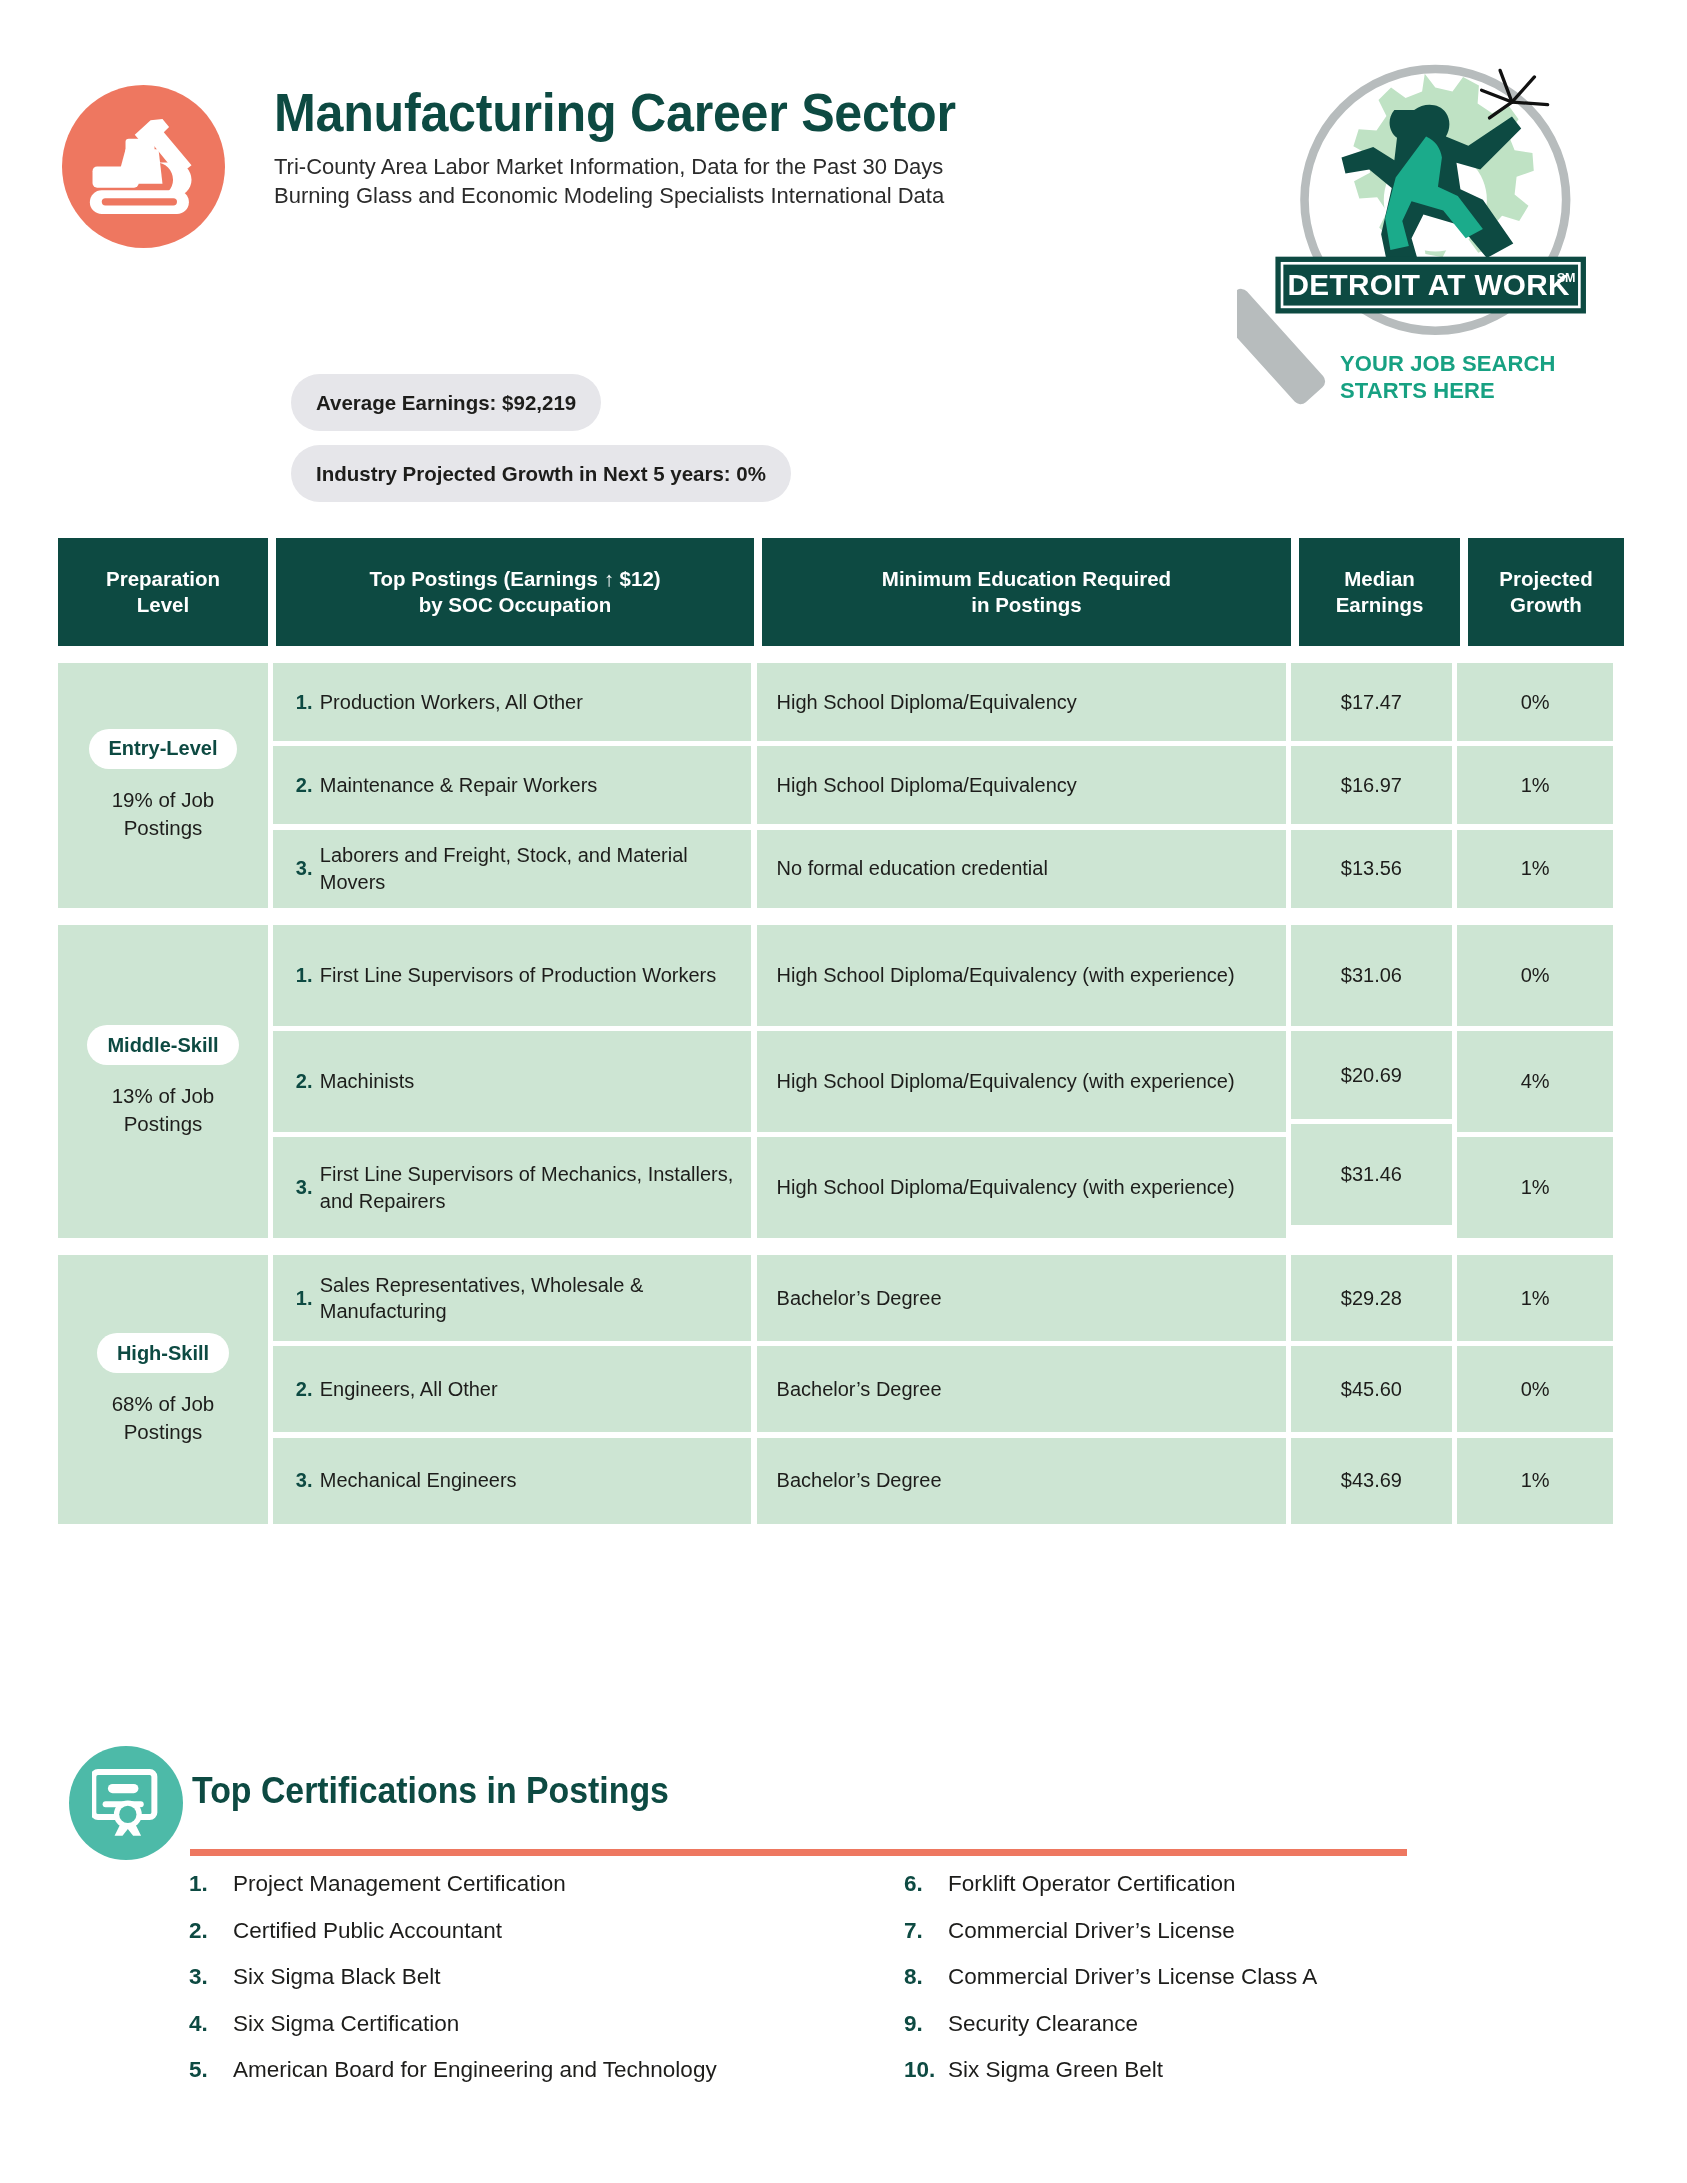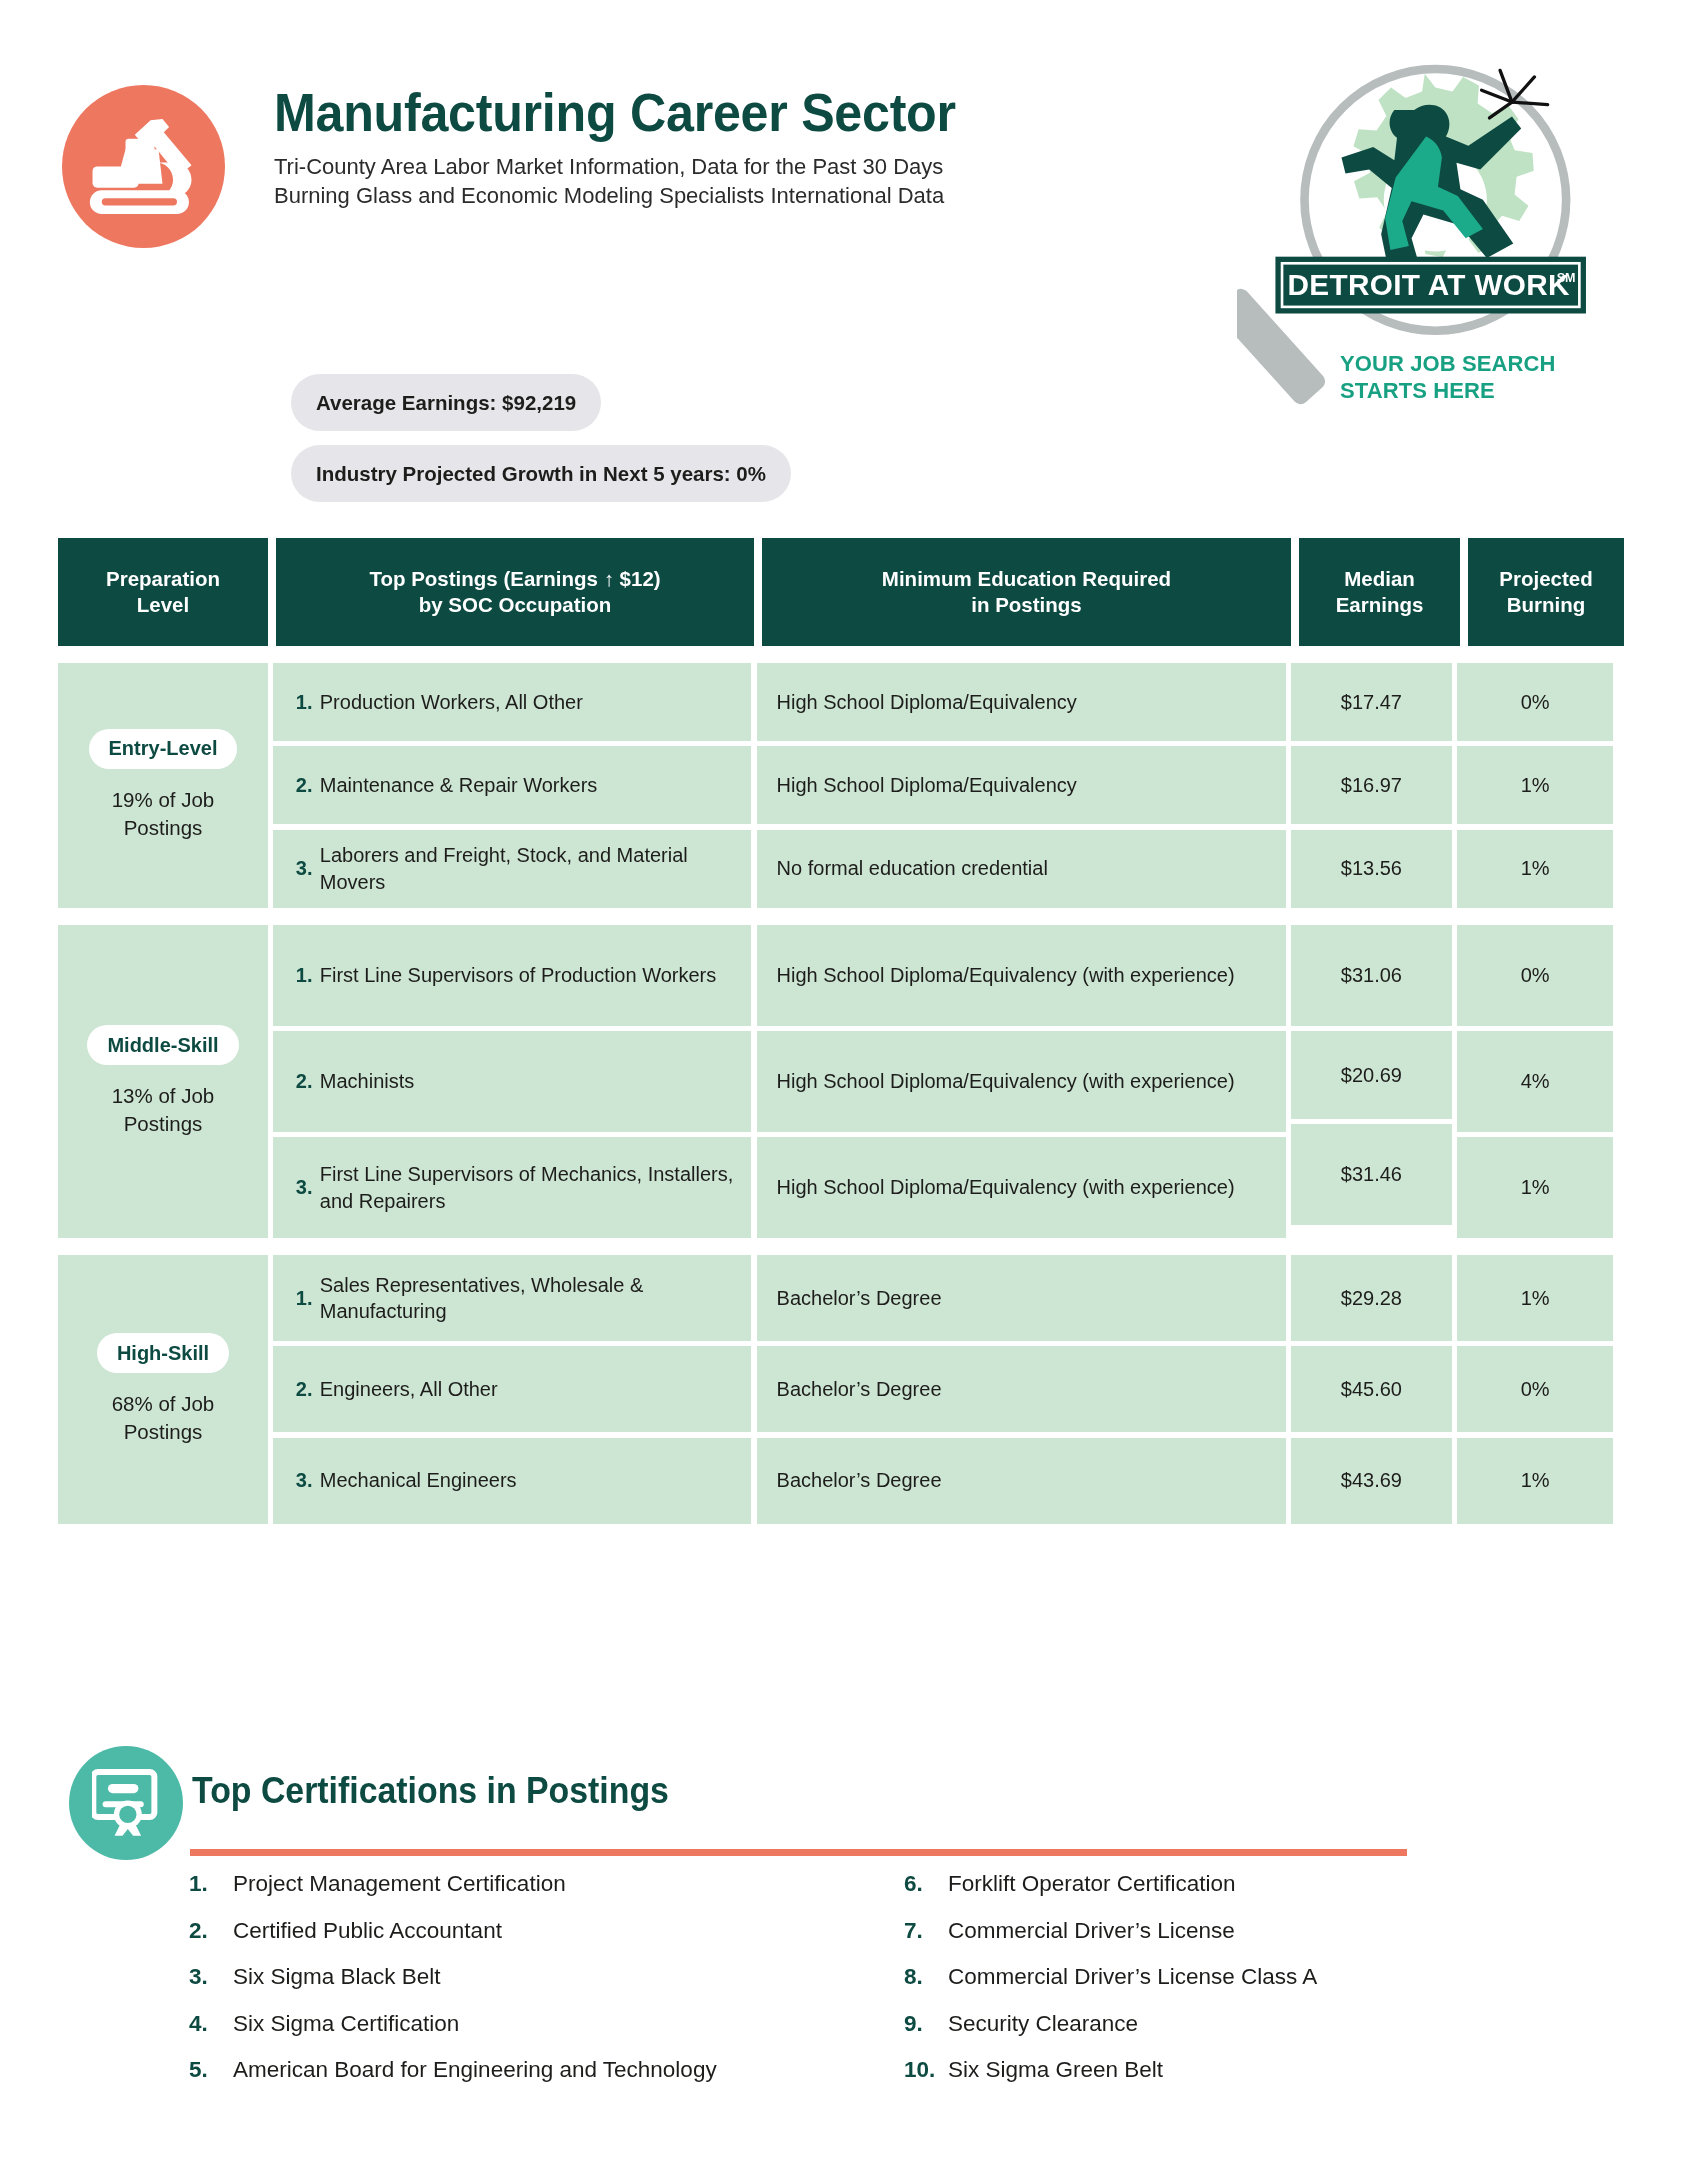--- a/index.html
+++ b/index.html
@@ -312,21 +312,21 @@
     </div>
     <div class="th c-med">
       <div>
         <div>Median</div>
         <div>Earnings</div>
       </div>
     </div>
     <div class="th c-grow">
       <div>
         <div>Projected</div>
-        <div>Burning</div>
+        <div>Growth</div>
       </div>
     </div>
   </div>
 
   <div class="tsection">
     <div class="prep-cell c-prep">
       <div class="prep-pill">Entry-Level</div>
       <div class="prep-share">
         <div>19% of Job</div>
         <div>Postings</div>

